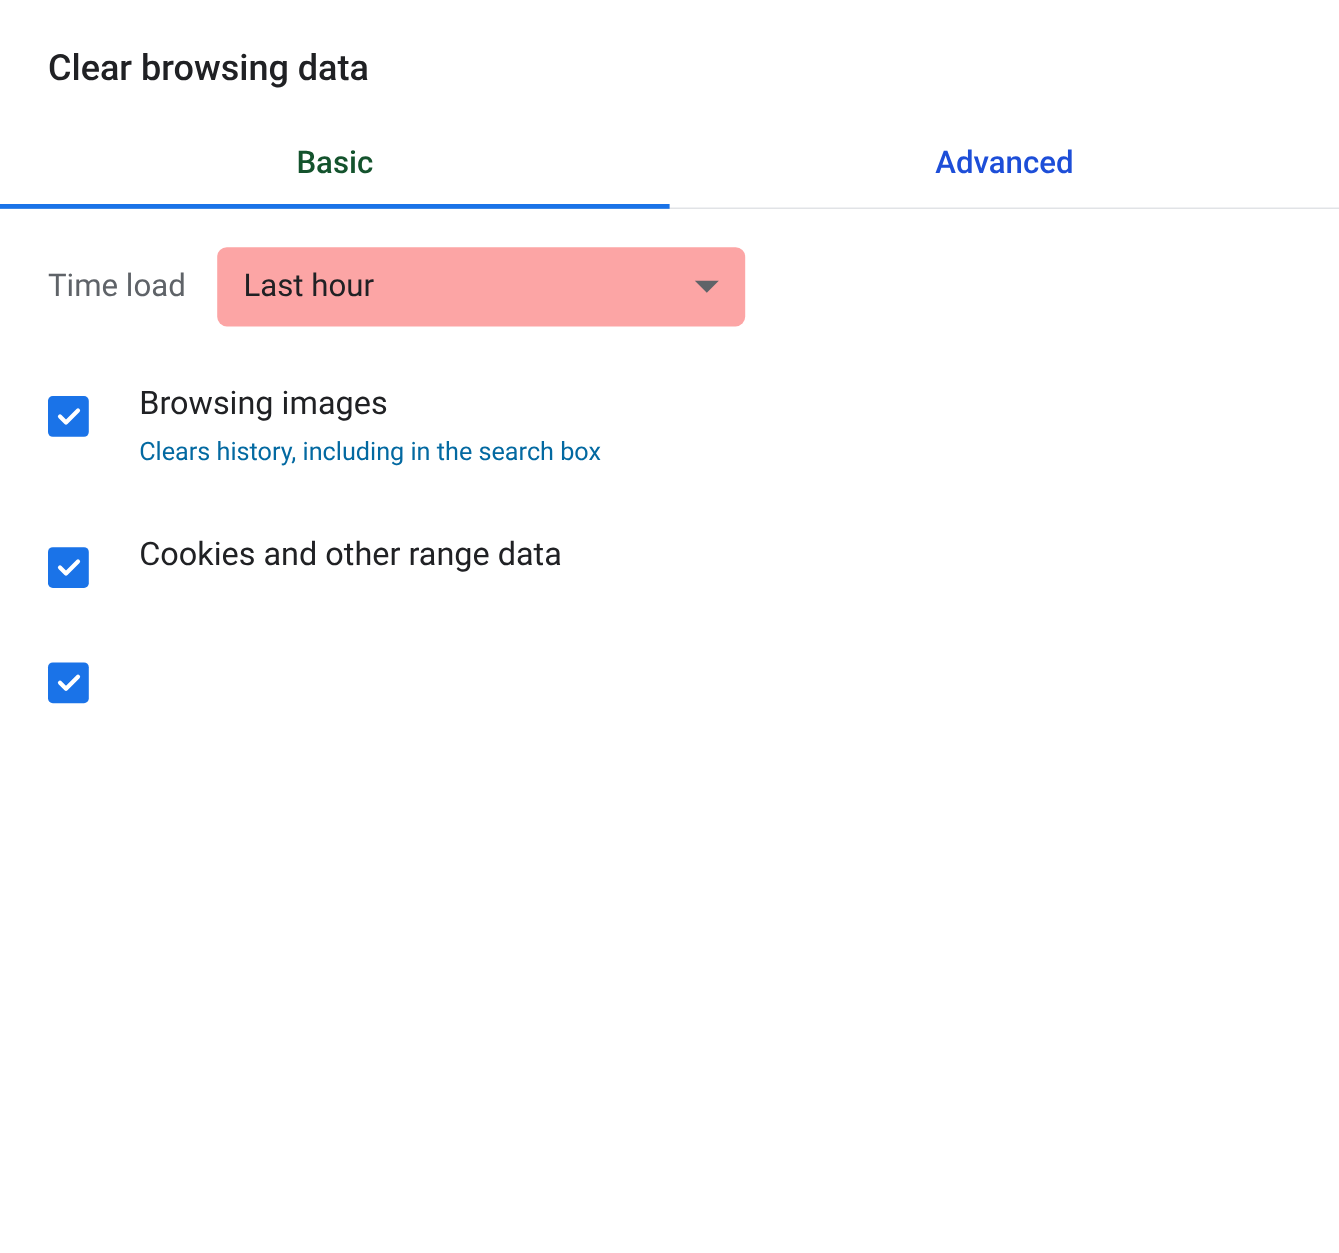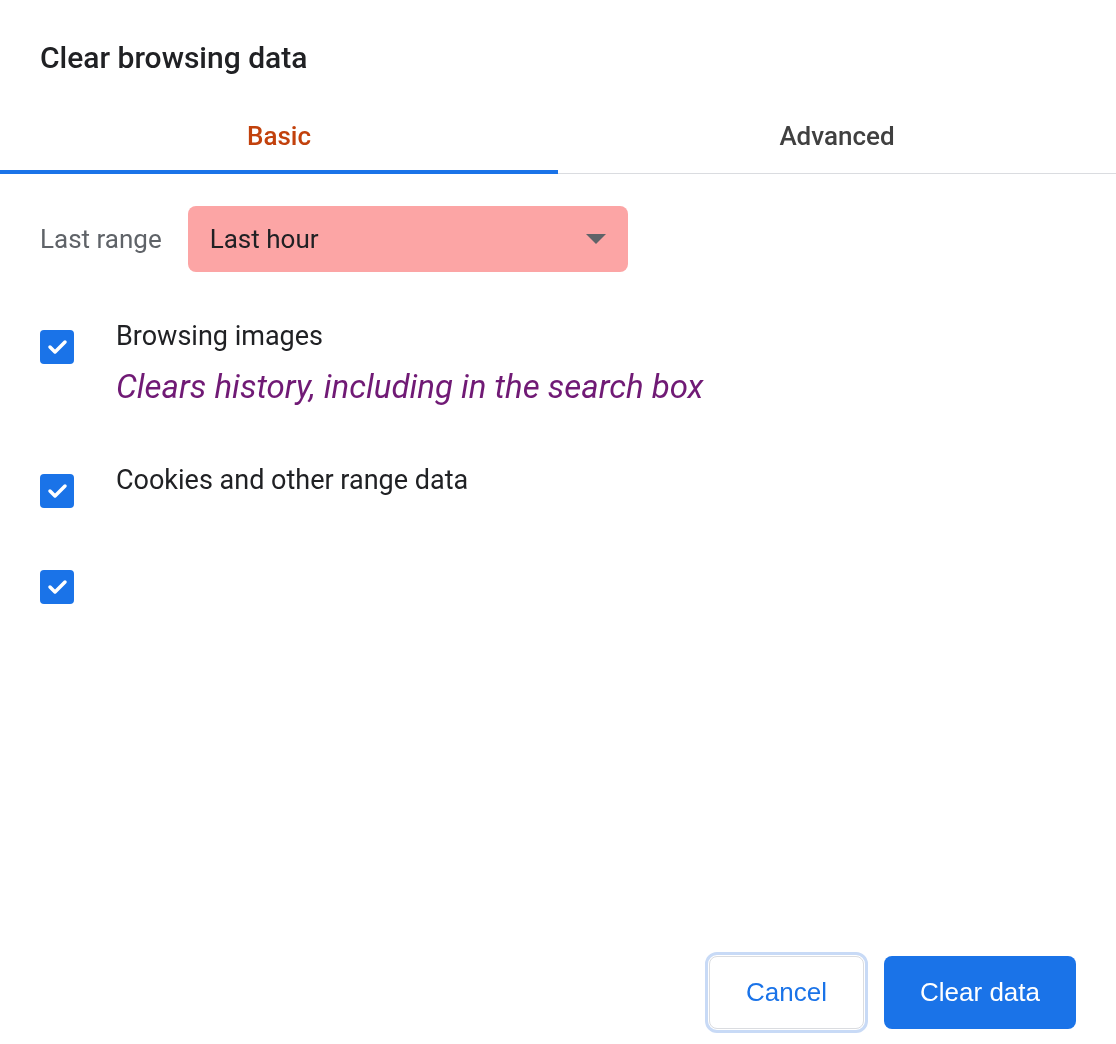--- a/index.html
+++ b/index.html
@@ -35,33 +35,33 @@
     .tab {
       flex: 1;
       text-align: center;
       padding: 18px 0 22px 0;
       font-size: 26px;
       font-weight: 500;
       cursor: pointer;
       position: relative;
     }
     .tab.active {
-      color: #c2410c;
+      color: #14532d;
     }
     .tab.active::after {
       content: '';
       position: absolute;
       bottom: -1px;
       left: 0;
       right: 0;
       height: 4px;
       background: #1a73e8;
     }
     .tab.inactive {
-      color: #404040;
+      color: #1d4ed8;
     }
     .time-range-row {
       display: flex;
       align-items: center;
       gap: 26px;
       margin-top: 32px;
       margin-bottom: 48px;
     }
     .time-range-label {
       font-size: 26px;
@@ -123,24 +123,23 @@
     }
     .option-text {
       flex: 1;
     }
     .option-title {
       font-size: 27px;
       color: #202124;
       margin-bottom: 10px;
     }
     .option-desc {
-      font-size: 33px;
-      color: #701a75;
+      font-size: 21px;
+      color: #0369a1;
       line-height: 1.5;
-      font-style: italic;
     }
     .footer {
       margin-top: auto;
       display: flex;
       justify-content: flex-end;
       gap: 20px;
       padding-top: 30px;
     }
     .btn {
       font-size: 26px;
@@ -167,21 +166,21 @@
 
 <div class="dialog">
   <div class="dialog-title">Clear browsing data</div>
 
   <div class="tabs">
     <div class="tab active">Basic</div>
     <div class="tab inactive">Advanced</div>
   </div>
 
   <div class="time-range-row">
-    <div class="time-range-label">Last range</div>
+    <div class="time-range-label">Time load</div>
     <div class="select-wrap">
       <span class="select-value">Last hour</span>
       <span class="chevron"></span>
     </div>
   </div>
 
   <div class="options">
 
     <div class="option-row">
       <div class="checkbox">
@@ -211,17 +210,13 @@
         <svg viewBox="0 0 24 24">
             <path d="M5 12l5 5L20 7"></path>
           </svg>
       </div>
       <div class="option-text">
       </div>
     </div>
 
   </div>
 
-  <div class="footer">
-    <button class="btn btn-cancel">Cancel</button>
-    <button class="btn btn-primary">Clear data</button>
-  </div>
 </div>
 
 </body></html>

